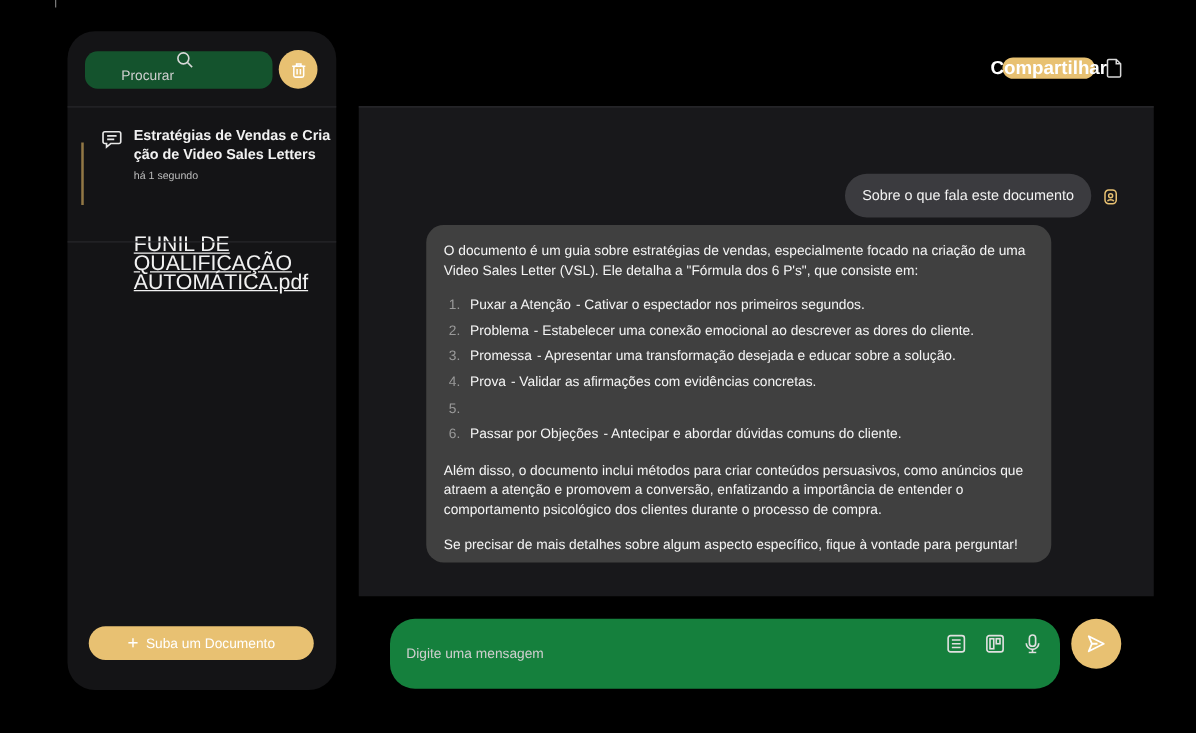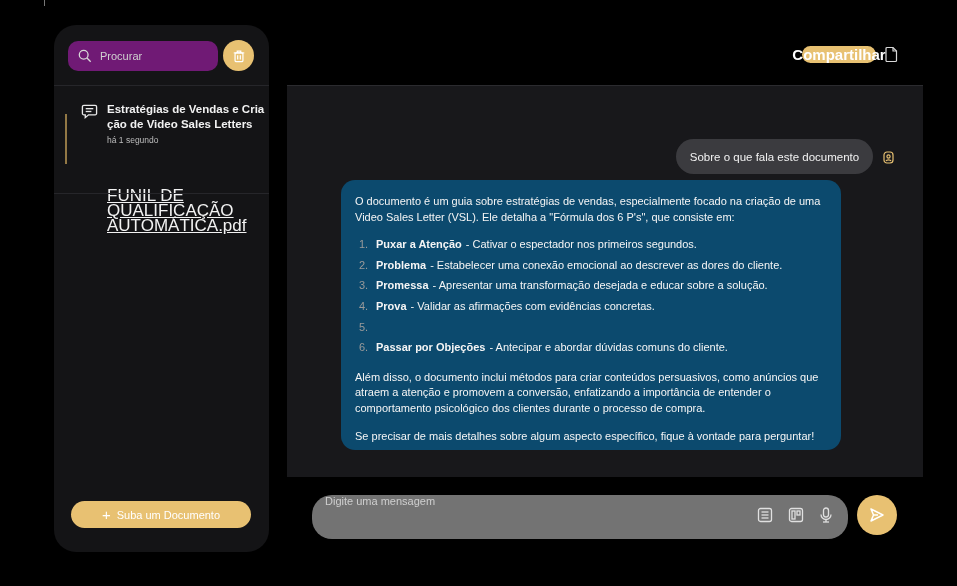--- a/index.html
+++ b/index.html
@@ -5,21 +5,21 @@
     * { box-sizing: border-box; margin: 0; padding: 0; }
     html, body { width: 957px; height: 586px; background: #000; overflow: hidden;
       font-family: "Liberation Sans", "DejaVu Sans", sans-serif; color: #fff; }
     .root { position: relative; width: 957px; height: 586px; }
 
     
     .sidebar { position: absolute; left: 54px; top: 25px; width: 215px; height: 527px;
       background: #141416; border-radius: 22px; }
     .search-row { position: absolute; left: 14px; top: 16px; width: 190px; height: 30px; }
     .search-box { position: absolute; left: 0; top: 0; width: 150px; height: 30px;
-      background: #701a75; border-radius: 10px; display: flex; align-items: center; padding-left: 10px; }
+      background: #14532d; border-radius: 10px; display: flex; align-items: center; padding-left: 10px; flex-direction: column; }
     .search-box svg { width: 14px; height: 14px; }
     .search-input { background: transparent; border: none; outline: none; color: #d8d8d8;
       font-size: 11px; margin-left: 8px; width: 110px; font-family: "Liberation Sans", sans-serif; }
     .search-input::placeholder { color: #d0d0d0; }
     .trash-btn { position: absolute; left: 155px; top: -1px; width: 31px; height: 31px;
       border-radius: 50%; background: #e8c172; display: flex; align-items: center; justify-content: center; cursor: pointer; }
     .trash-btn svg { width: 14px; height: 14px; }
     .sidebar-divider { position: absolute; left: 0; right: 0; height: 1px; background: #26262a; }
     .doc-item { position: absolute; left: 12px; top: 75px; width: 215px; height: 94px; cursor: pointer; }
     .doc-active-bar { position: absolute; left: -1px; top: 14px; width: 2px; height: 50px; background: #c7a25a; opacity: .7; }
@@ -38,32 +38,32 @@
       background: #e8c172; color: #fff; font-size: 15px; font-weight: bold; display: flex; align-items: center; justify-content: center; cursor: pointer; }
     .doc-action-icon { position: absolute; left: 884px; top: 46px; width: 14px; height: 17px; cursor: pointer; }
 
     
     .chat-panel { position: absolute; left: 287px; top: 85px; width: 636px; height: 392px; background: #18181b;
       border-top: 1px solid #2b2b2f; }
     .user-msg { position: absolute; left: 389px; top: 53px; width: 197px; height: 35px; border-radius: 18px;
       background: #3b3b3f; color: #f2f2f2; font-size: 11.5px; display: flex; align-items: center; justify-content: center; }
     .user-avatar { position: absolute; left: 596px; top: 65px; width: 11px; height: 13px; }
     .bot-msg { position: absolute; left: 54px; top: 94px; width: 500px; height: 270px; border-radius: 14px;
-      background: #0c4a6e; padding: 14px 14px; font-size: 11px; line-height: 15.5px; color: #f5f5f5; }
+      background: #404040; padding: 14px 14px; font-size: 11px; line-height: 15.5px; color: #f5f5f5; }
     .bot-msg p { margin: 0; }
     .bot-list { list-style: none; margin: 12px 0 10px 0; }
     .bot-list li { display: flex; margin-bottom: 5.2px; }
     .bot-list .num { width: 21px; color: #9a9a9a; padding-left: 4px; }
-    .bot-list b { font-weight: bold; margin-right: 4px; text-align: center; }
+    .bot-list b { font-weight: normal; margin-right: 4px; text-align: center; }
     .para2 { margin-top: 14px !important; }
     .para3 { margin-top: 13px !important; }
 
     
-    .composer { position: absolute; left: 312px; top: 495px; width: 536px; height: 44px; background: #737373;
-      border-radius: 20px; display: flex; align-items: flex-start; padding-left: 13px; }
+    .composer { position: absolute; left: 312px; top: 495px; width: 536px; height: 56px; background: #15803d;
+      border-radius: 20px; display: flex; align-items: center; padding-left: 13px; }
     .composer input { background: transparent; border: none; outline: none; color: #e0e0e0; font-size: 11px; width: 420px;
       font-family: "Liberation Sans", sans-serif; }
     .composer input::placeholder { color: #cfcfcf; }
     .comp-icon { position: absolute; top: 12px; width: 16px; height: 16px; cursor: pointer; }
     .send-btn { position: absolute; left: 857px; top: 495px; width: 40px; height: 40px; border-radius: 50%;
       background: #e8c172; display: flex; align-items: center; justify-content: center; cursor: pointer; }
     .send-btn svg { width: 16px; height: 16px; }
     .top-mark { position: absolute; left: 44px; top: 0; width: 1px; height: 6px; background: #777; }
   </style>
 </head>

